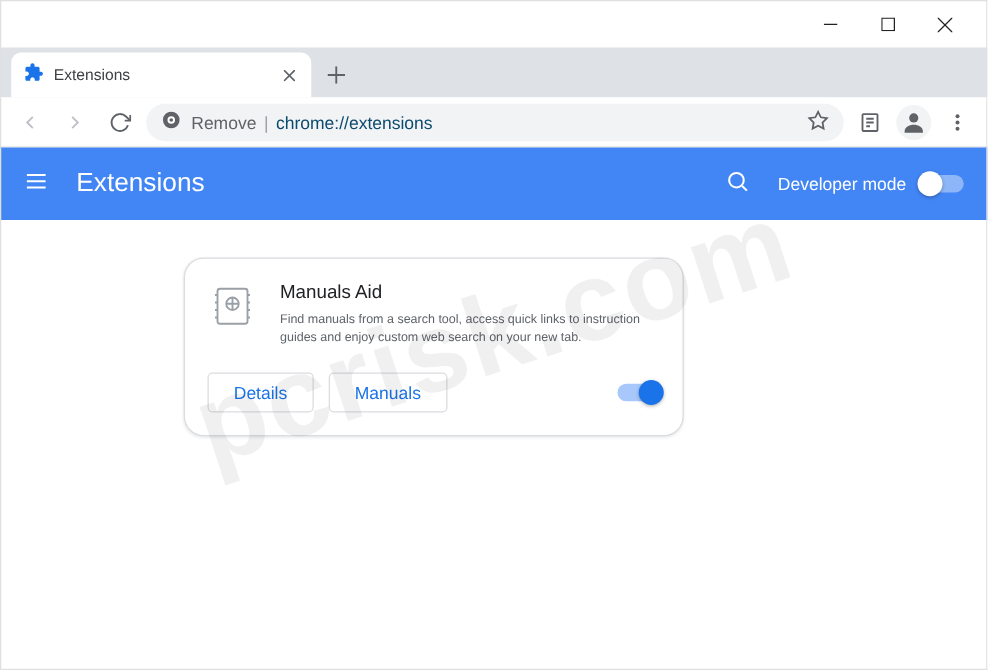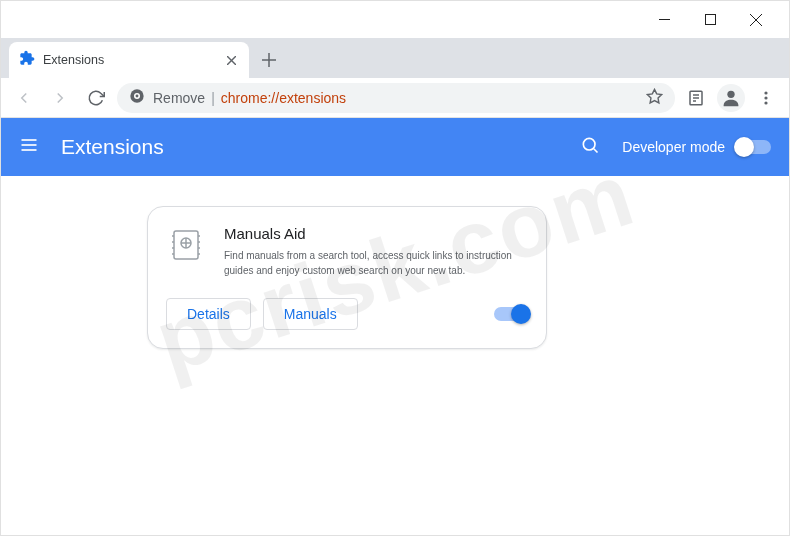--- a/index.html
+++ b/index.html
@@ -18,21 +18,21 @@
 .newtab { width: 28px; height: 28px; display: flex; align-items: center; justify-content: center; color: #5f6368; font-size: 20px; margin-left: 6px; margin-bottom: 4px; }
 
 
 .toolbar { height: 40px; background: #fff; display: flex; align-items: center; padding: 0 8px; gap: 6px; border-bottom: 1px solid #e3e3e3; border-left: 1px solid #e0e0e0; border-right: 1px solid #e0e0e0; }
 .nav-btn { width: 30px; height: 30px; display: flex; align-items: center; justify-content: center; color: #5f6368; border-radius: 50%; }
 .nav-btn.disabled { color: #bdc1c6; }
 .omnibox { flex: 1; height: 30px; background: #f1f3f4; border-radius: 15px; display: flex; align-items: center; padding: 0 12px; gap: 8px; font-size: 14px; color: #5f6368; }
 .omni-text { flex: 1; display: flex; align-items: center; gap: 0; }
 .omni-host { color: #5f6368; }
 .omni-sep { color: #9aa0a6; margin: 0 6px; }
-.omni-path { color: #c2410c; }
+.omni-path { color: #0c4a6e; }
 .avatar { width: 28px; height: 28px; border-radius: 50%; background: #f1f3f4; display: flex; align-items: center; justify-content: center; }
 
 
 .ext-header { height: 58px; background: #4285f4; display: flex; align-items: center; padding: 0 18px; color: #fff; border-left: 1px solid #e0e0e0; border-right: 1px solid #e0e0e0; }
 .hamburger { width: 24px; height: 24px; margin-right: 18px; }
 .ext-title { font-size: 21px; font-weight: 400; flex: 1; }
 .search-ic { width: 24px; height: 24px; margin-right: 18px; }
 .dev-label { font-size: 14px; margin-right: 12px; }
 .toggle { width: 34px; height: 14px; background: rgba(255,255,255,0.4); border-radius: 7px; position: relative; }
 .toggle-knob { width: 20px; height: 20px; background: #fff; border-radius: 50%; position: absolute; top: -3px; left: -3px; box-shadow: 0 1px 3px rgba(0,0,0,0.3); }

